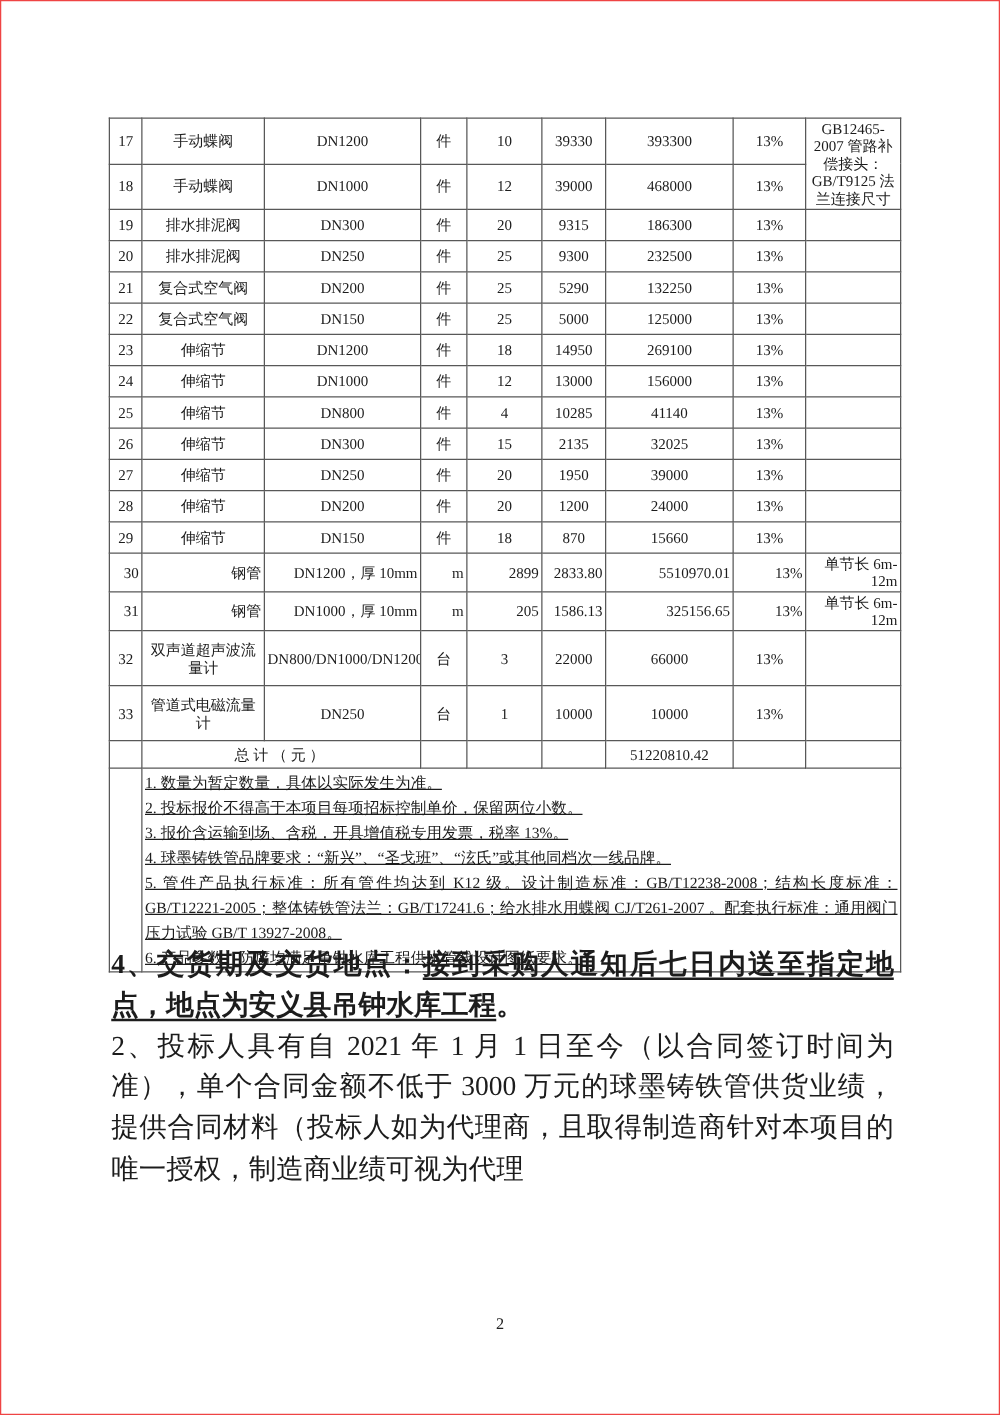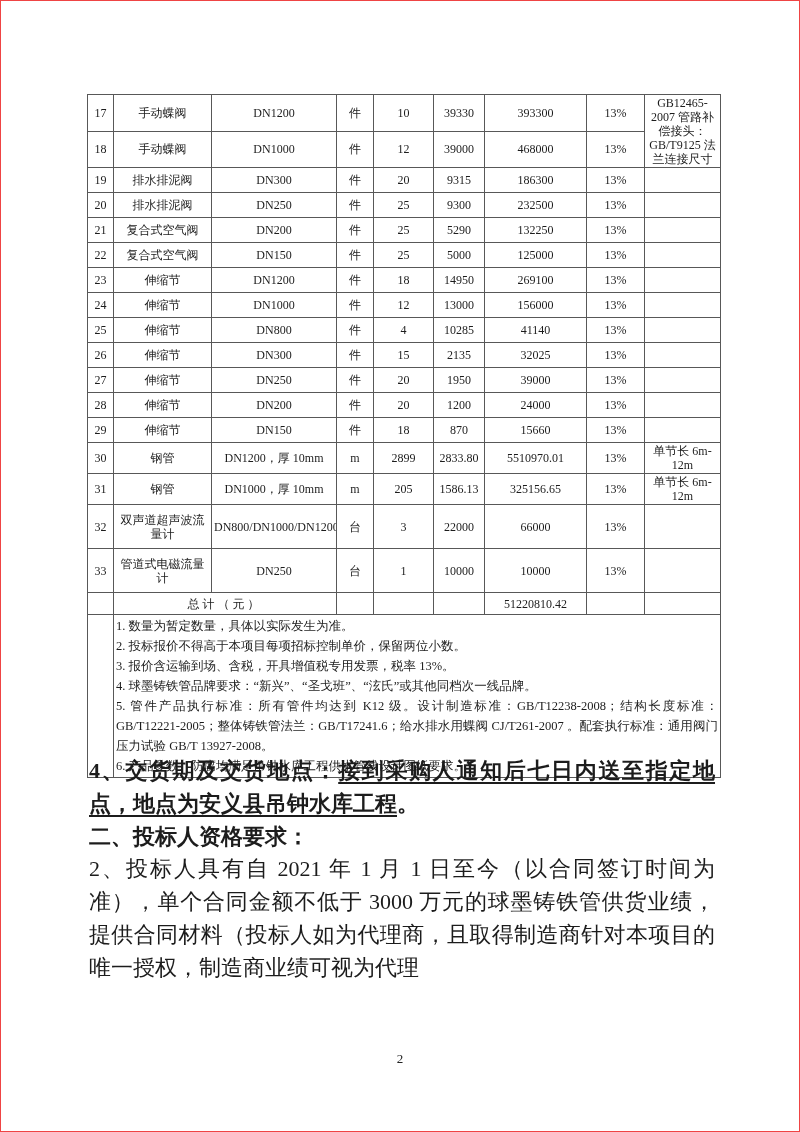--- a/index.html
+++ b/index.html
@@ -19,29 +19,29 @@
   }
   table.price td {
     border:1px solid #585858;
     text-align:center; vertical-align:middle;
     font-size:12px; line-height:14px;
     padding:1px 2px; overflow:hidden;
     font-family:"Liberation Serif","DejaVu Serif",serif;
   }
   tr.h34 > td { height:32px; }
   tr.h26 > td { height:25px; }
-  tr.h22 > td { height:20px; }
+  tr.h22 > td { height:20px;text-align:right; }
   tr.h35 > td { height:44px; }
   td.remark { font-size:10.5px; line-height:13.5px; padding:1px 3px; }
   tr.total-row > td { height:22px; }
   td.total-label { font-size:16px; letter-spacing:3px; }
   td.total-value { font-size:12px; }
   td.notes-cell { text-align:left; vertical-align:top; padding:4px 6px 6px 9px; }
   td.notes-cell div.note {
-    font-size:12.5px; line-height:20px; text-align:justify; color:#1c1c1c;
+    font-size:12.5px; line-height:20px; text-align:justify; color:#1c1c1c;text-decoration:underline;
   }
   .body-text {
     position:absolute; left:88px; top:754px; width:626px;
     font-size:22px; line-height:32.8px; text-align:justify;
   }
   .body-text p { margin:0; }
   .bold { font-weight:bold; }
   .u { text-decoration:underline; text-underline-offset:4px; }
   .page-num {
     position:absolute; top:1050px; left:0; width:100%;
@@ -275,19 +275,18 @@
               <div class="note">5. 管件产品执行标准：所有管件均达到 K12 级。设计制造标准：GB/T12238-2008；结构长度标准：GB/T12221-2005；整体铸铁管法兰：GB/T17241.6；给水排水用蝶阀 CJ/T261-2007 。配套执行标准：通用阀门压力试验 GB/T  13927-2008。</div>
               <div class="note">6. 产品参数、防腐均满足吊钟水库工程供水管线设计图纸要求。</div>
             </div>
         </td>
       </tr>
     </tbody>
   </table>
 
   <div class="body-text">
     <p><span class="bold">4、交货期及交货地点：</span><span class="bold u">接到采购人通知后七日内送至指定地点，地点为安义县吊钟水库工程</span><span class="bold">。</span></p>
-    <p class="bold">二、投标人资格要求：</p>
     <p>2、投标人具有自 2021 年 1 月 1 日至今（以合同签订时间为准），单个合同金额不低于 3000 万元的球墨铸铁管供货业绩，提供合同材料（投标人如为代理商，且取得制造商针对本项目的唯一授权，制造商业绩可视为代理</p>
   </div>
 
   <div class="page-num">2</div>
 
 </div>
 
 </body></html>

